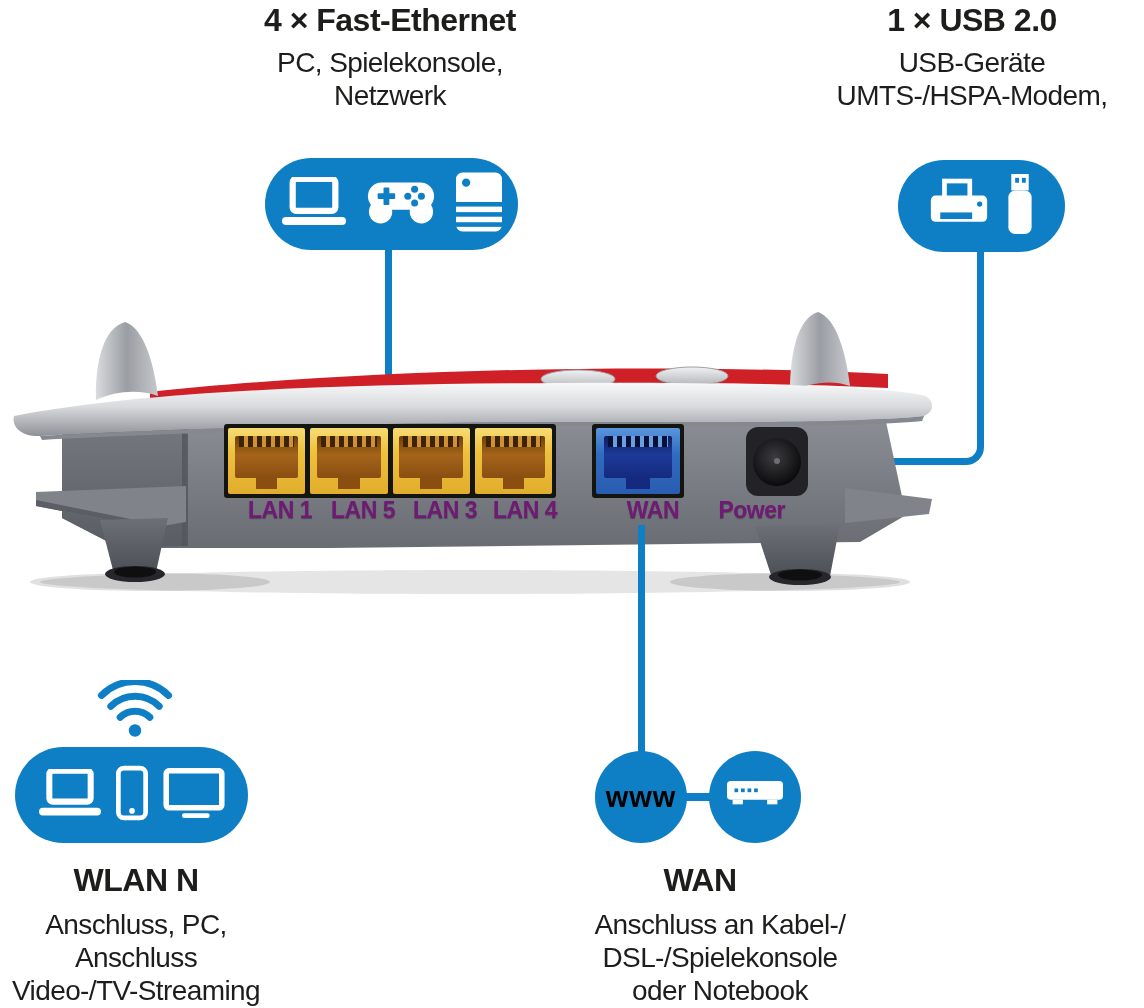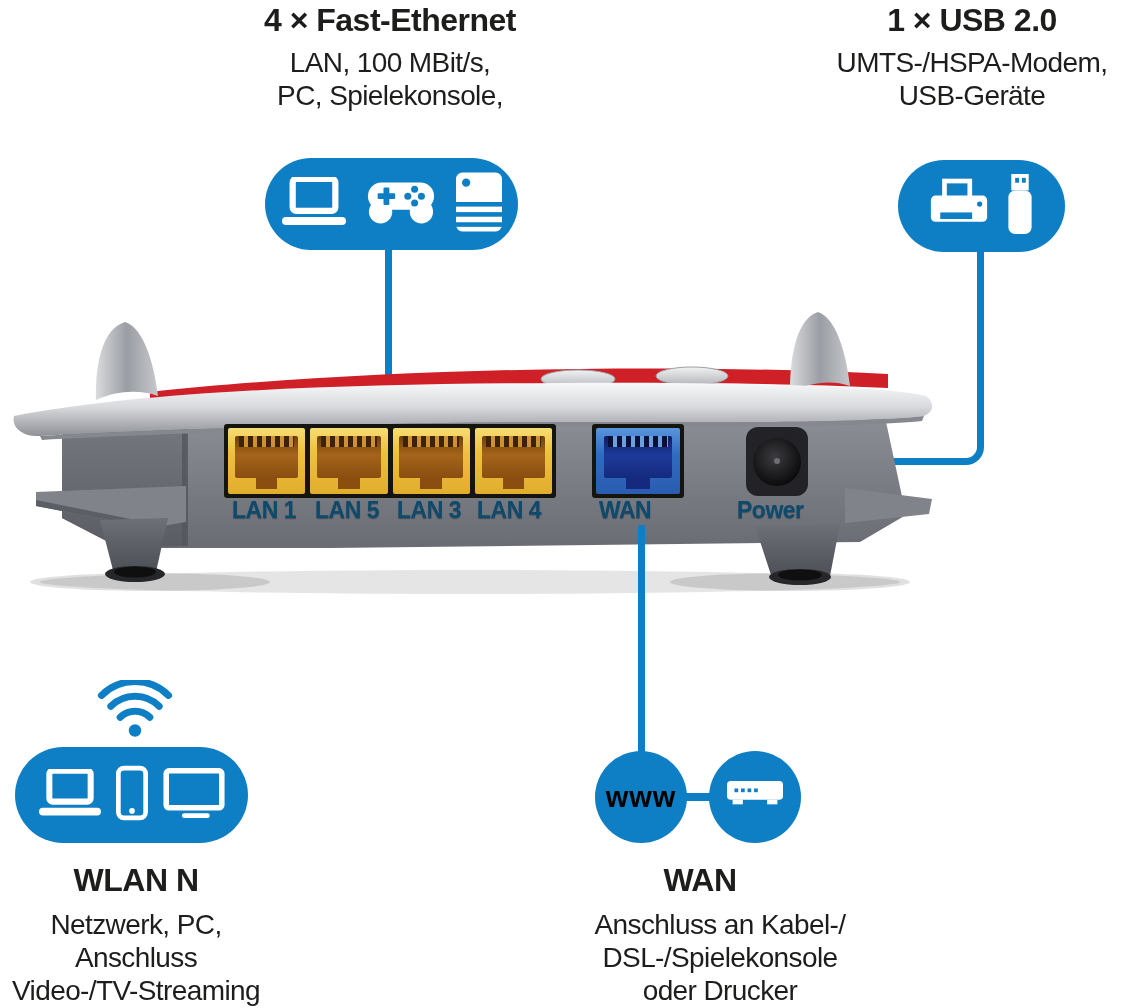--- a/index.html
+++ b/index.html
@@ -19,36 +19,36 @@
   .rj45.blue{background:linear-gradient(180deg,#5a95dd 0%,#2f6cc0 40%,#2a5cb0 100%);}
   .cavity{position:absolute;left:9%;right:9%;top:12%;bottom:24%;border-radius:2px;}
   .yellow .cavity{background:linear-gradient(180deg,#6f4109 0%,#a5641a 45%,#8a4e10 100%);}
   .blue .cavity{background:linear-gradient(180deg,#101c5e 0%,#1d3a9a 45%,#152a7e 100%);}
   .pins{position:absolute;left:14%;right:14%;top:12%;height:17%;}
   .yellow .pins{background:repeating-linear-gradient(90deg,#3c2305 0 5px,#cf9133 5px 9px);}
   .blue .pins{background:repeating-linear-gradient(90deg,#081038 0 5px,#6aa0e0 5px 9px);}
   .tab{position:absolute;left:36%;right:36%;bottom:8%;height:18%;}
   .yellow .tab{background:#8a4e10;}
   .blue .tab{background:#152a7e;}
-  .port-label{font-size:23px;font-weight:bold;color:#0c4a6e;text-align:left;letter-spacing:-0.5px;
+  .port-label{font-size:23px;font-weight:bold;color:#701a75;text-align:right;letter-spacing:-0.5px;
               text-shadow:0 1px 1px rgba(0,0,0,0.35);}
   .power-jack{background:#232327;border-radius:12px;display:flex;align-items:center;justify-content:center;}
   .power-hole{width:48px;height:48px;border-radius:50%;
               background:radial-gradient(circle at 45% 40%, #3c3c40 0%, #0c0c0e 72%);position:relative;}
   .power-pin{position:absolute;left:21px;top:20px;width:6px;height:6px;border-radius:50%;background:#6e6e72;}
 </style>
 </head>
 <body>
 
 <div id="stage">
 
   <div class="abs callout-title" style="left:190px;top:2px;width:400px;">4 × Fast-Ethernet</div>
   <div class="abs callout-body" style="left:190px;top:46px;width:400px;">
-    <div>LAN, 100 MBit/s,</div>
     <div>PC, Spielekonsole,</div>
+    <div>Netzwerk</div>
   </div>
 
   <div class="abs pill" style="left:265px;top:158px;width:253px;height:92px;gap:20px;">
     <span>
       <svg width="64" height="50" viewBox="0 0 72 54">
         <rect x="12" y="1" width="48" height="36" rx="4" fill="none" stroke="#fff" stroke-width="7"></rect>
         <rect x="0" y="44" width="72" height="9" rx="4.5" fill="#fff"></rect>
       </svg>
     </span>
     <span>
@@ -71,22 +71,22 @@
         <rect x="0" y="32" width="50" height="5" fill="#0e7fc4"></rect>
         <rect x="0" y="43" width="50" height="5" fill="#0e7fc4"></rect>
         <rect x="0" y="54" width="50" height="5" fill="#0e7fc4"></rect>
       </svg>
     </span>
   </div>
   <div class="abs vline" style="left:385px;top:250px;width:7px;height:167px;"></div>
 
   <div class="abs callout-title" style="left:800px;top:2px;width:344px;">1 × USB 2.0</div>
   <div class="abs callout-body" style="left:800px;top:46px;width:344px;">
+    <div>USB-Geräte</div>
     <div>UMTS-/HSPA-Modem,</div>
-    <div>USB-Geräte</div>
   </div>
 
   <div class="abs pill" style="left:898px;top:160px;width:167px;height:92px;gap:16px;">
     <span>
       <svg width="60" height="52" viewBox="0 0 64 54">
         <rect x="14" y="0" width="32" height="24" fill="#fff"></rect>
         <rect x="19" y="5" width="22" height="14" fill="#0e7fc4"></rect>
         <rect x="2" y="18" width="60" height="28" rx="5" fill="#fff"></rect>
         <rect x="12" y="36" width="34" height="7" fill="#0e7fc4"></rect>
         <circle cx="54" cy="27" r="2.8" fill="#0e7fc4"></circle>
@@ -202,21 +202,21 @@
     <div class="power-hole">
       <div class="power-pin"></div>
     </div>
   </div>
 
   <div class="abs port-label" style="left:232px;top:497px;width:80px;">LAN 1</div>
   <div class="abs port-label" style="left:315px;top:497px;width:80px;">LAN 5</div>
   <div class="abs port-label" style="left:397px;top:497px;width:80px;">LAN 3</div>
   <div class="abs port-label" style="left:477px;top:497px;width:80px;">LAN 4</div>
   <div class="abs port-label" style="left:599px;top:497px;width:80px;">WAN</div>
-  <div class="abs port-label" style="left:737px;top:497px;width:80px;">Power</div>
+  <div class="abs port-label" style="left:705px;top:497px;width:80px;">Power</div>
 
   <span class="abs" style="left:96px;top:680px;">
     <svg width="78" height="62" viewBox="0 0 100 78">
       <g fill="none" stroke="#0e7fc4" stroke-width="9" stroke-linecap="round">
         <path d="M31,47 A 27 27 0 0 1 69,47"></path>
         <path d="M19,33 A 44 44 0 0 1 81,33"></path>
         <path d="M7,19 A 61 61 0 0 1 93,19"></path>
       </g>
       <circle cx="50" cy="64" r="8" fill="#0e7fc4"></circle>
     </svg>
@@ -238,21 +238,21 @@
     <span>
       <svg width="62" height="50" viewBox="0 0 66 54">
         <rect x="3" y="3" width="60" height="40" rx="3" fill="none" stroke="#fff" stroke-width="6"></rect>
         <rect x="20" y="49" width="30" height="5" rx="2.5" fill="#fff"></rect>
       </svg>
     </span>
   </div>
 
   <div class="abs callout-title" style="left:0px;top:862px;width:272px;">WLAN N</div>
   <div class="abs callout-body" style="left:0px;top:908px;width:272px;">
-    <div>Netzwerk, PC,</div>
+    <div>Anschluss, PC,</div>
     <div>Anschluss</div>
     <div>Video-/TV-Streaming</div>
   </div>
 
   <div class="abs vline" style="left:638px;top:525px;width:7px;height:228px;"></div>
 
   <div class="abs circle" style="left:595px;top:751px;width:92px;height:92px;">
     <span class="www-text">www</span>
   </div>
   <div class="abs vline" style="left:683px;top:793px;width:28px;height:8px;"></div>
@@ -267,16 +267,16 @@
         <rect x="6" y="20" width="11" height="5" fill="#fff"></rect>
         <rect x="43" y="20" width="11" height="5" fill="#fff"></rect>
       </svg>
     </span>
   </div>
 
   <div class="abs callout-title" style="left:530px;top:862px;width:340px;">WAN</div>
   <div class="abs callout-body" style="left:550px;top:908px;width:340px;">
     <div>Anschluss an Kabel-/</div>
     <div>DSL-/Spielekonsole</div>
-    <div>oder Drucker</div>
+    <div>oder Notebook</div>
   </div>
 
 </div>
 
 </body></html>

